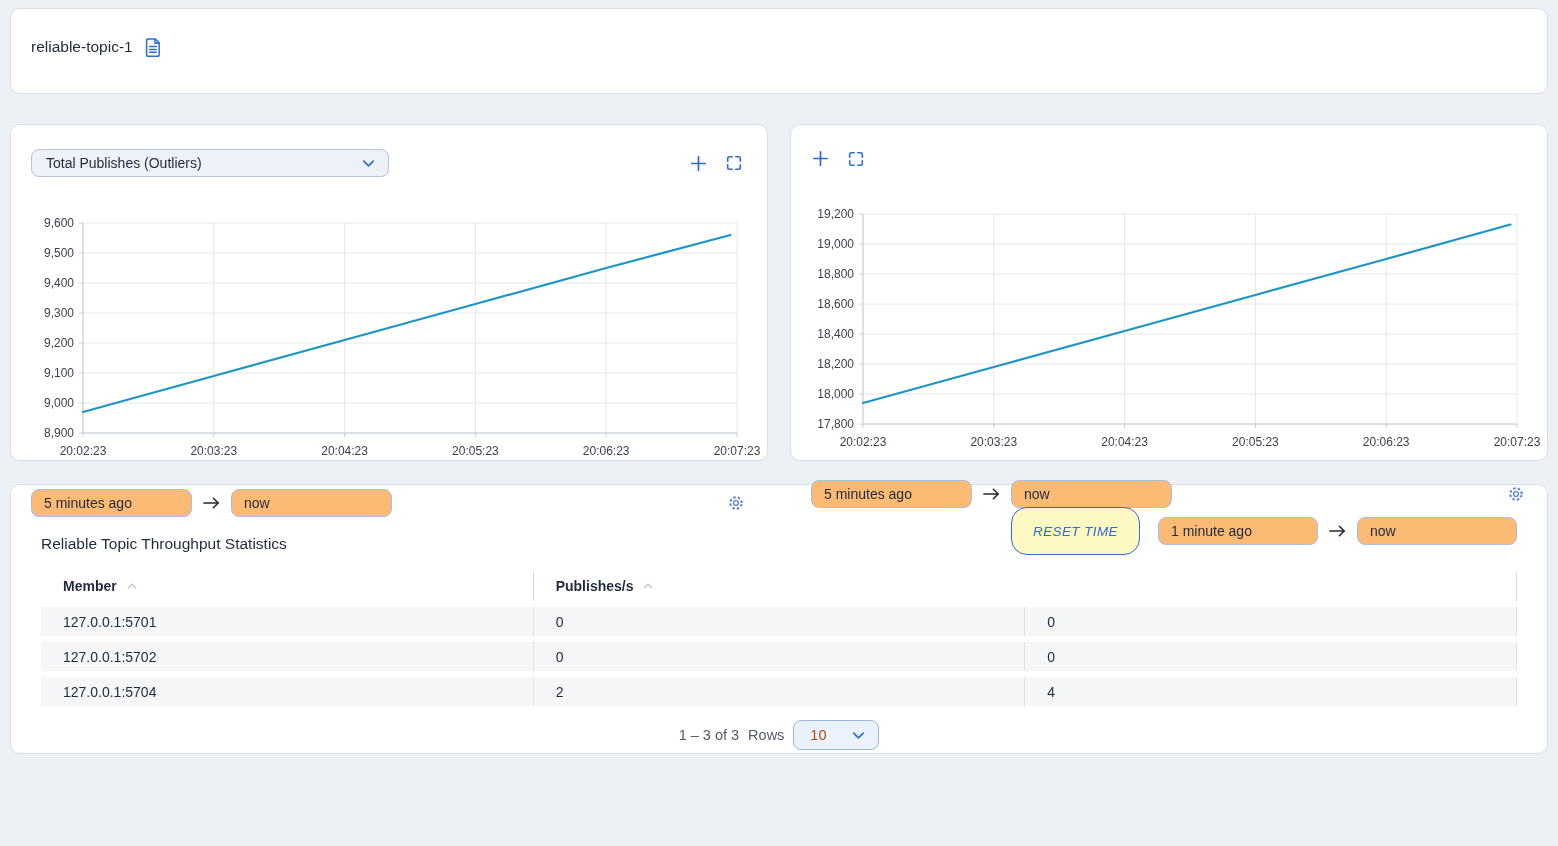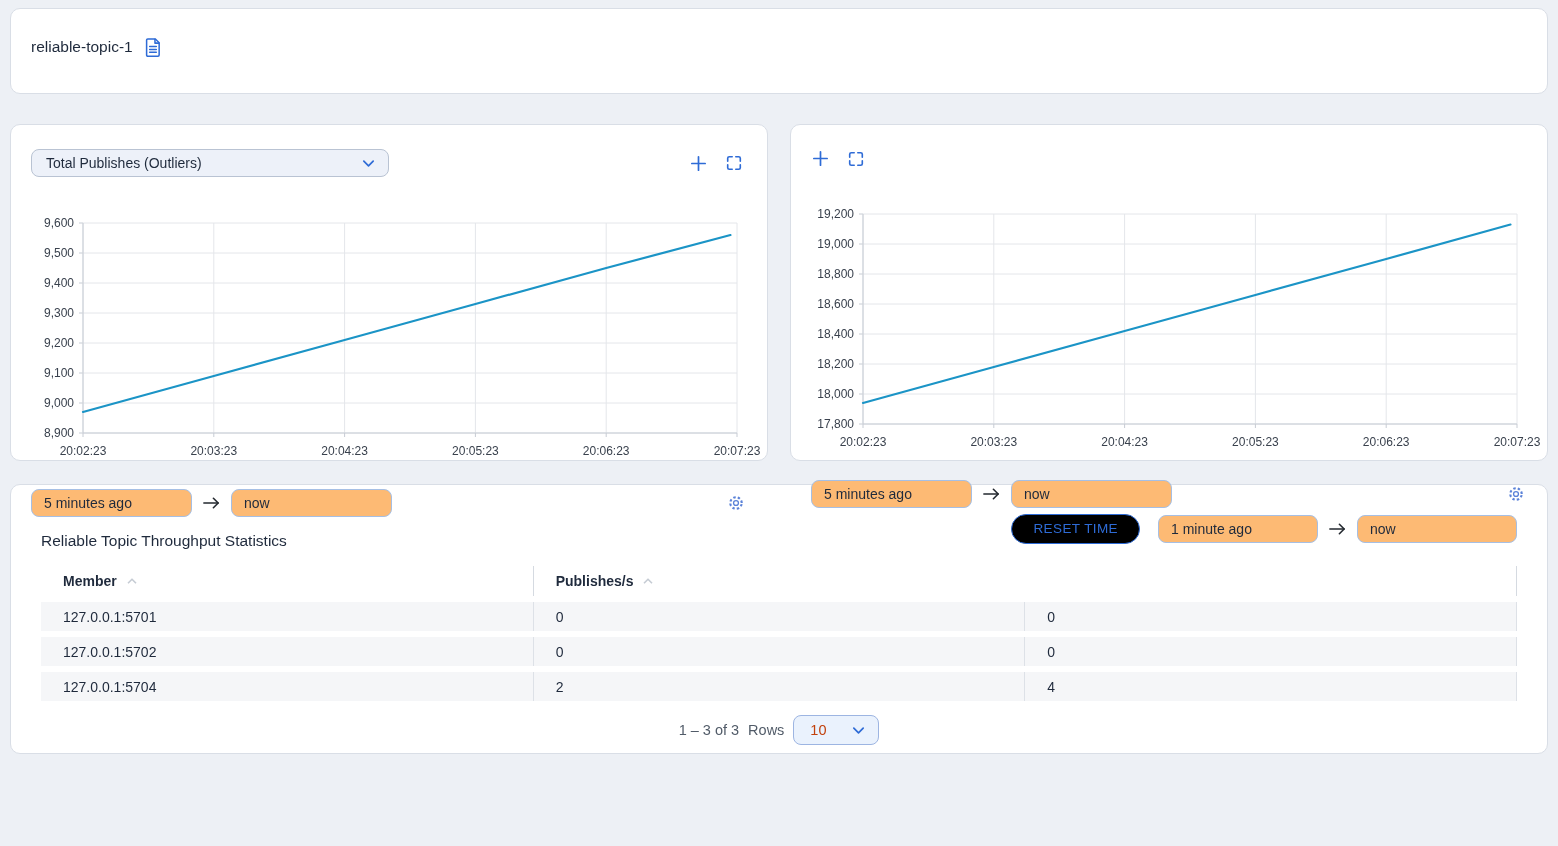--- a/index.html
+++ b/index.html
@@ -58,30 +58,31 @@
     font-size:14px; color:#1f2a3c;
     outline:none;
   }
   .arrow-wrap { margin:0 10px; display:flex; }
   .gear-wrap { margin-left:auto; display:flex; padding-right:2px; }
   
   .stats-card { height:270px; padding:16px 20px 16px 20px; }
   .stats-head { display:flex; align-items:center; margin:6px 10px 16px 10px; }
   .stats-title { font-size:15.5px; margin-right:auto;margin-top:25px; }
   .reset-btn {
-    height:30px;
+    height:48px;
     padding:0 21px;
-    background:#000000;
+    background:#fef9c3;
     border:1.5px solid #2e6bd6;
     border-radius:16px;
     color:#2e6bd6;
     font-size:13.5px; letter-spacing:0.4px;
     display:flex; align-items:center;
     cursor:pointer;
     margin-right:18px;
+    font-style:italic;
   }
   .stats-head .time-input { width:160px; }
   .table { margin:0 10px; }
   .thead, .trow { display:grid; grid-template-columns:1fr 1fr 1fr; }
   .thead { height:30px; align-items:center; font-weight:bold; border-right:1px solid #d5dae1; }
   .th { height:100%; display:flex; align-items:center; gap:9px; padding-left:22px; cursor:pointer; }
   .th + .th { border-left:1px solid #d5dae1; }
   .trow { height:29px; align-items:center; background:#f5f6f8; margin-top:6px; border-right:1px solid #dde1e7; }
   .td { height:100%; display:flex; align-items:center; padding-left:22px; }
   .td + .td { border-left:1px solid #dde1e7; }

